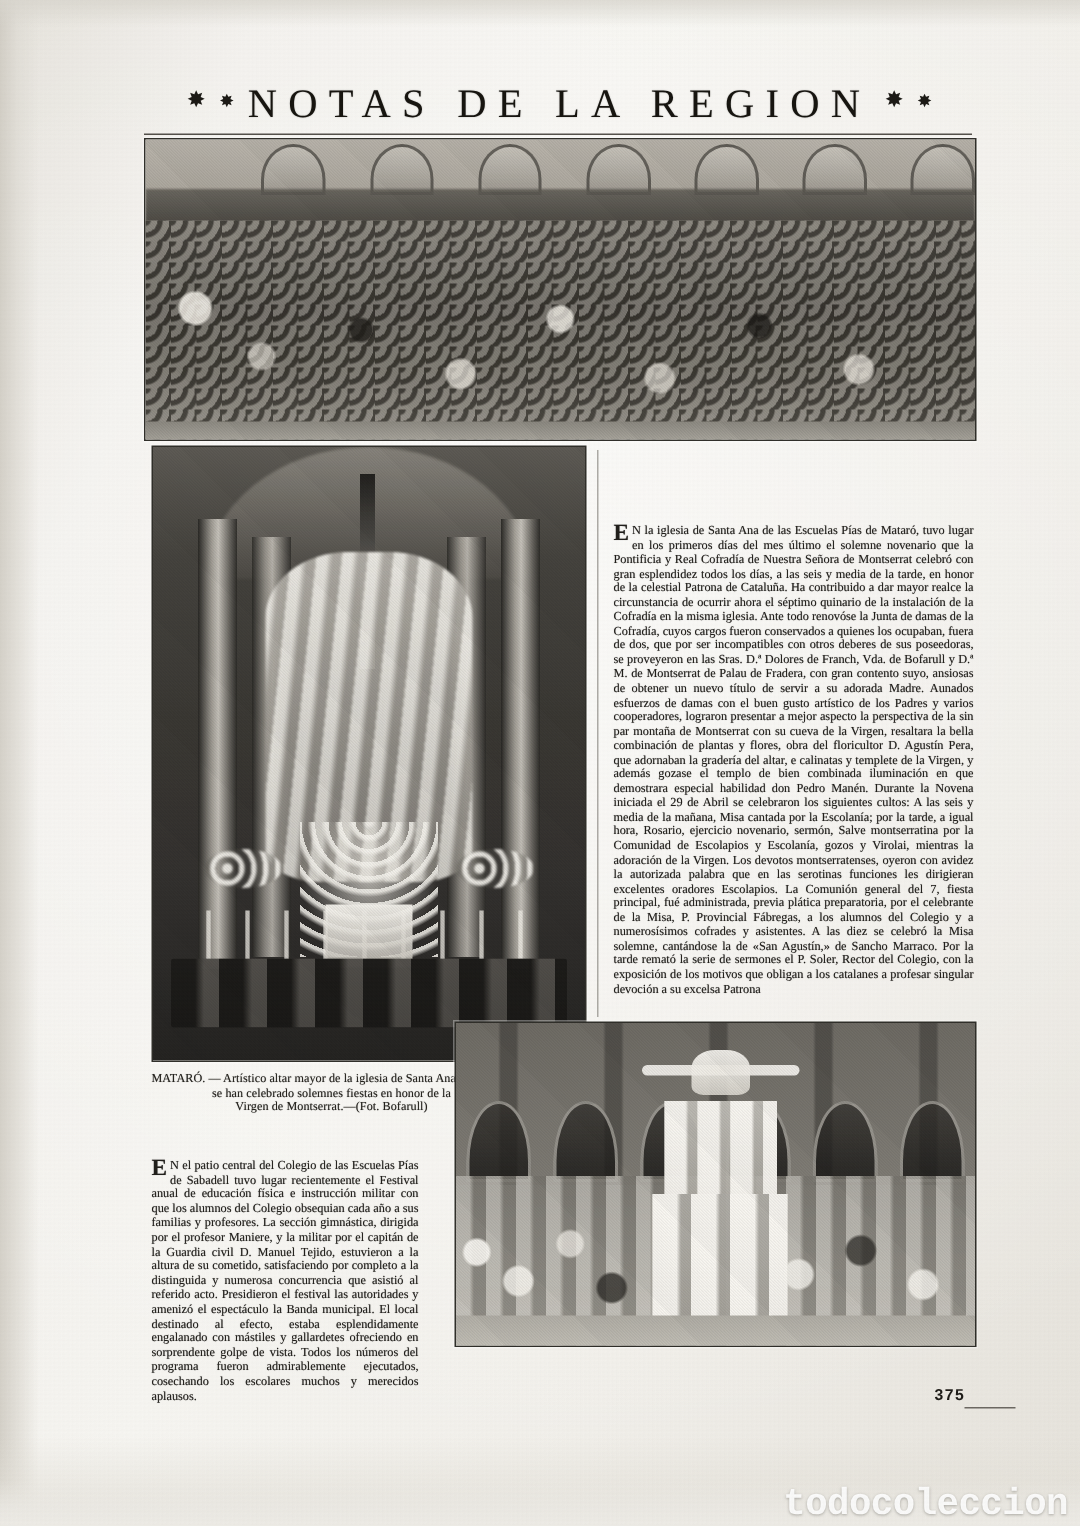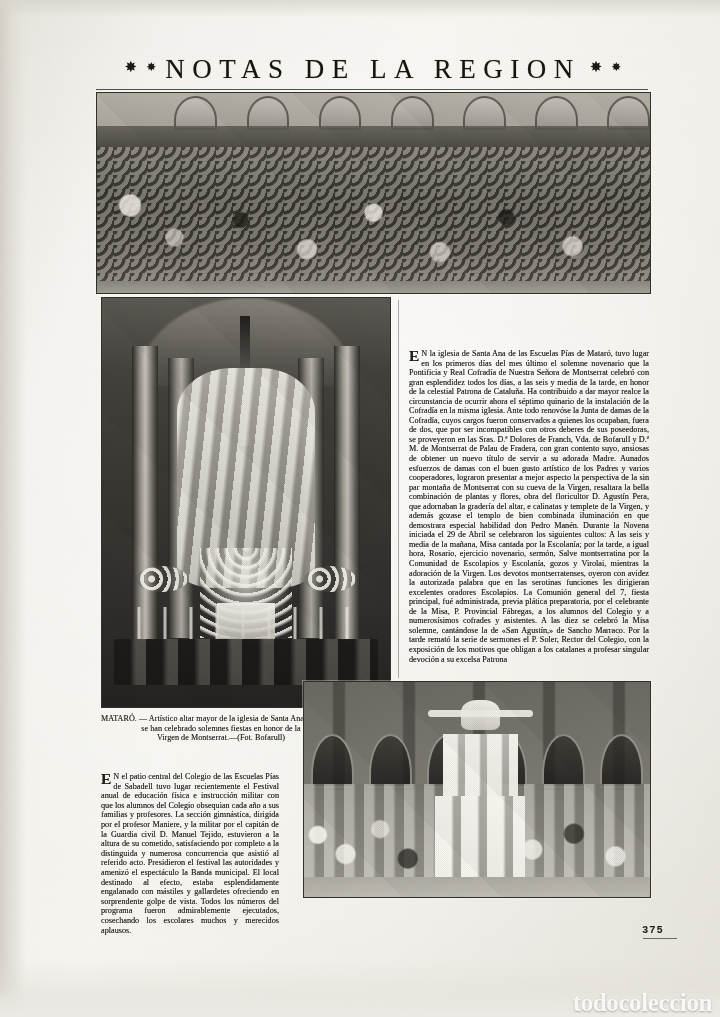--- a/index.html
+++ b/index.html
@@ -341,39 +341,39 @@
     position:absolute;
     left: 398px; top: 300px;
     width: 0; height: 378px;
     border-left: 1px solid #6d6a63;
     opacity: .55;
   }
 
   
   .page-number {
     position: absolute;
-    left: 642px; top: 924px;
-    font-family: Liberation Mono, monospace;
+    left: 623px; top: 924px;
+    font-family: Liberation Sans, sans-serif;
     font-size: 10.5px;
     font-weight: 700;
     color: #1d1b17;
     letter-spacing: 1px;
   }
   .page-number-rule {
     position:absolute;
     left: 643px; top: 938px; width: 34px;
     border-top: 1.1px solid #413e38;
     opacity:.75;
   }
 
   
   .watermark {
     position: absolute;
     right: 8px; bottom: 2px;
-    font-family: Liberation Serif, serif;
+    font-family: Liberation Mono, monospace;
     font-size: 25px;
     font-weight: 700;
     color: rgba(255,255,255,.92);
     letter-spacing: -.4px;
     text-shadow: 0 1px 2px rgba(120,118,112,.55);
     line-height: 1;
   }
   .wm-strip {
     position:absolute;
     left:0; bottom:0; width: 720px; height: 30px;

